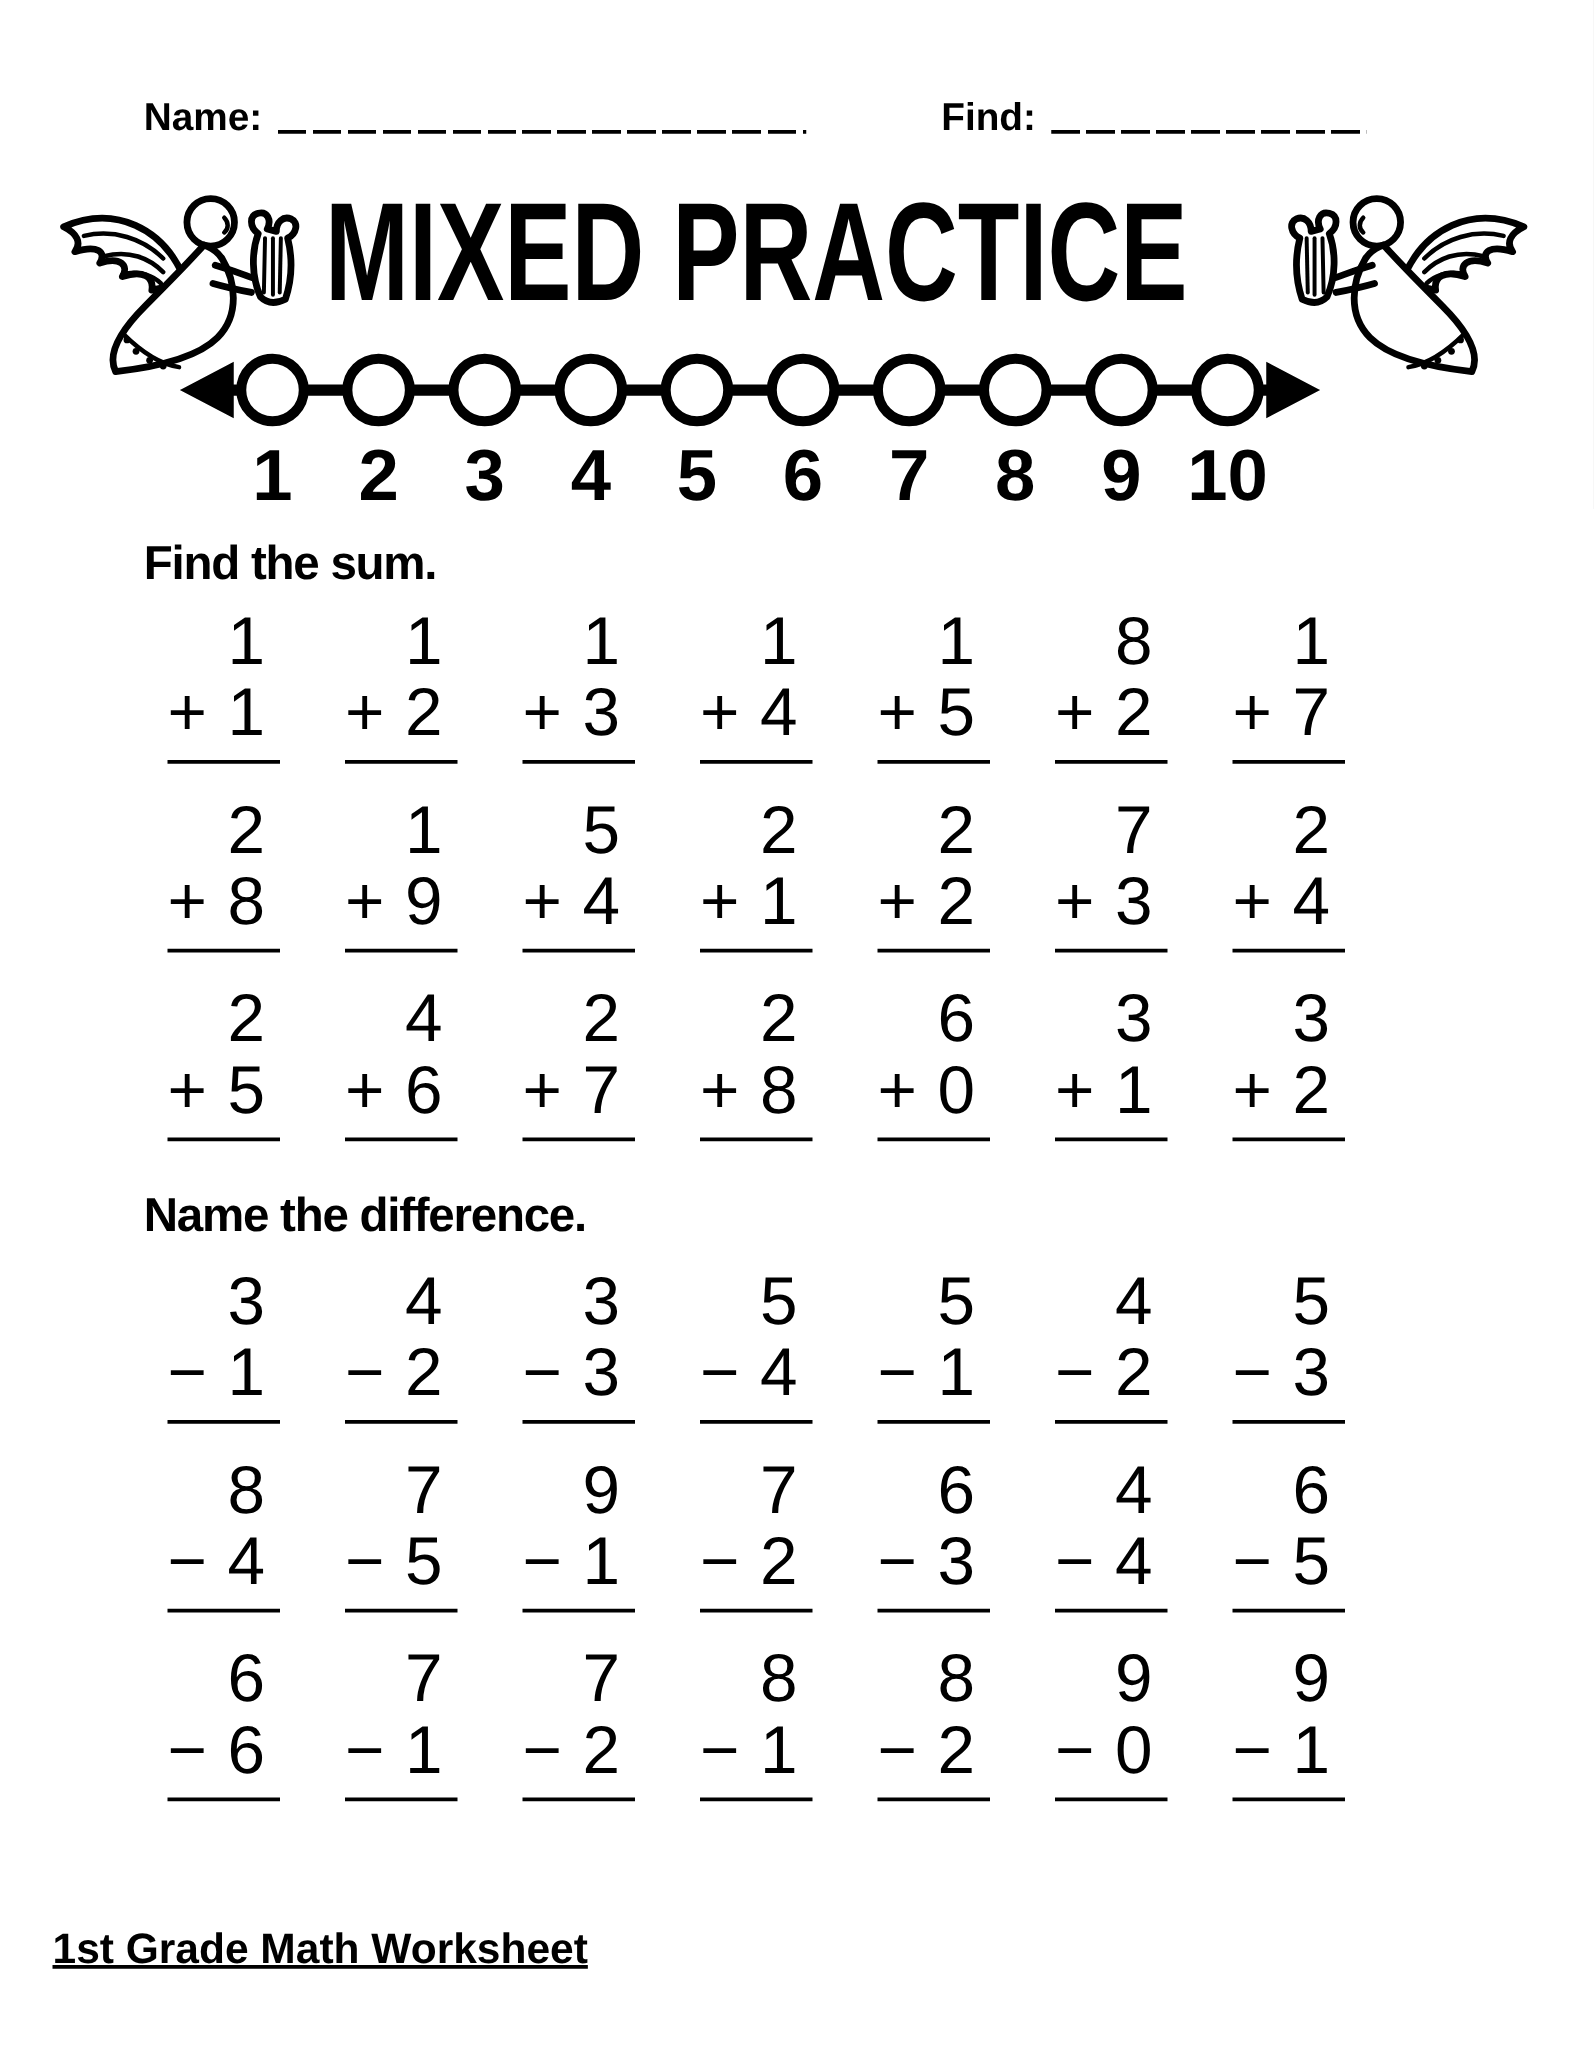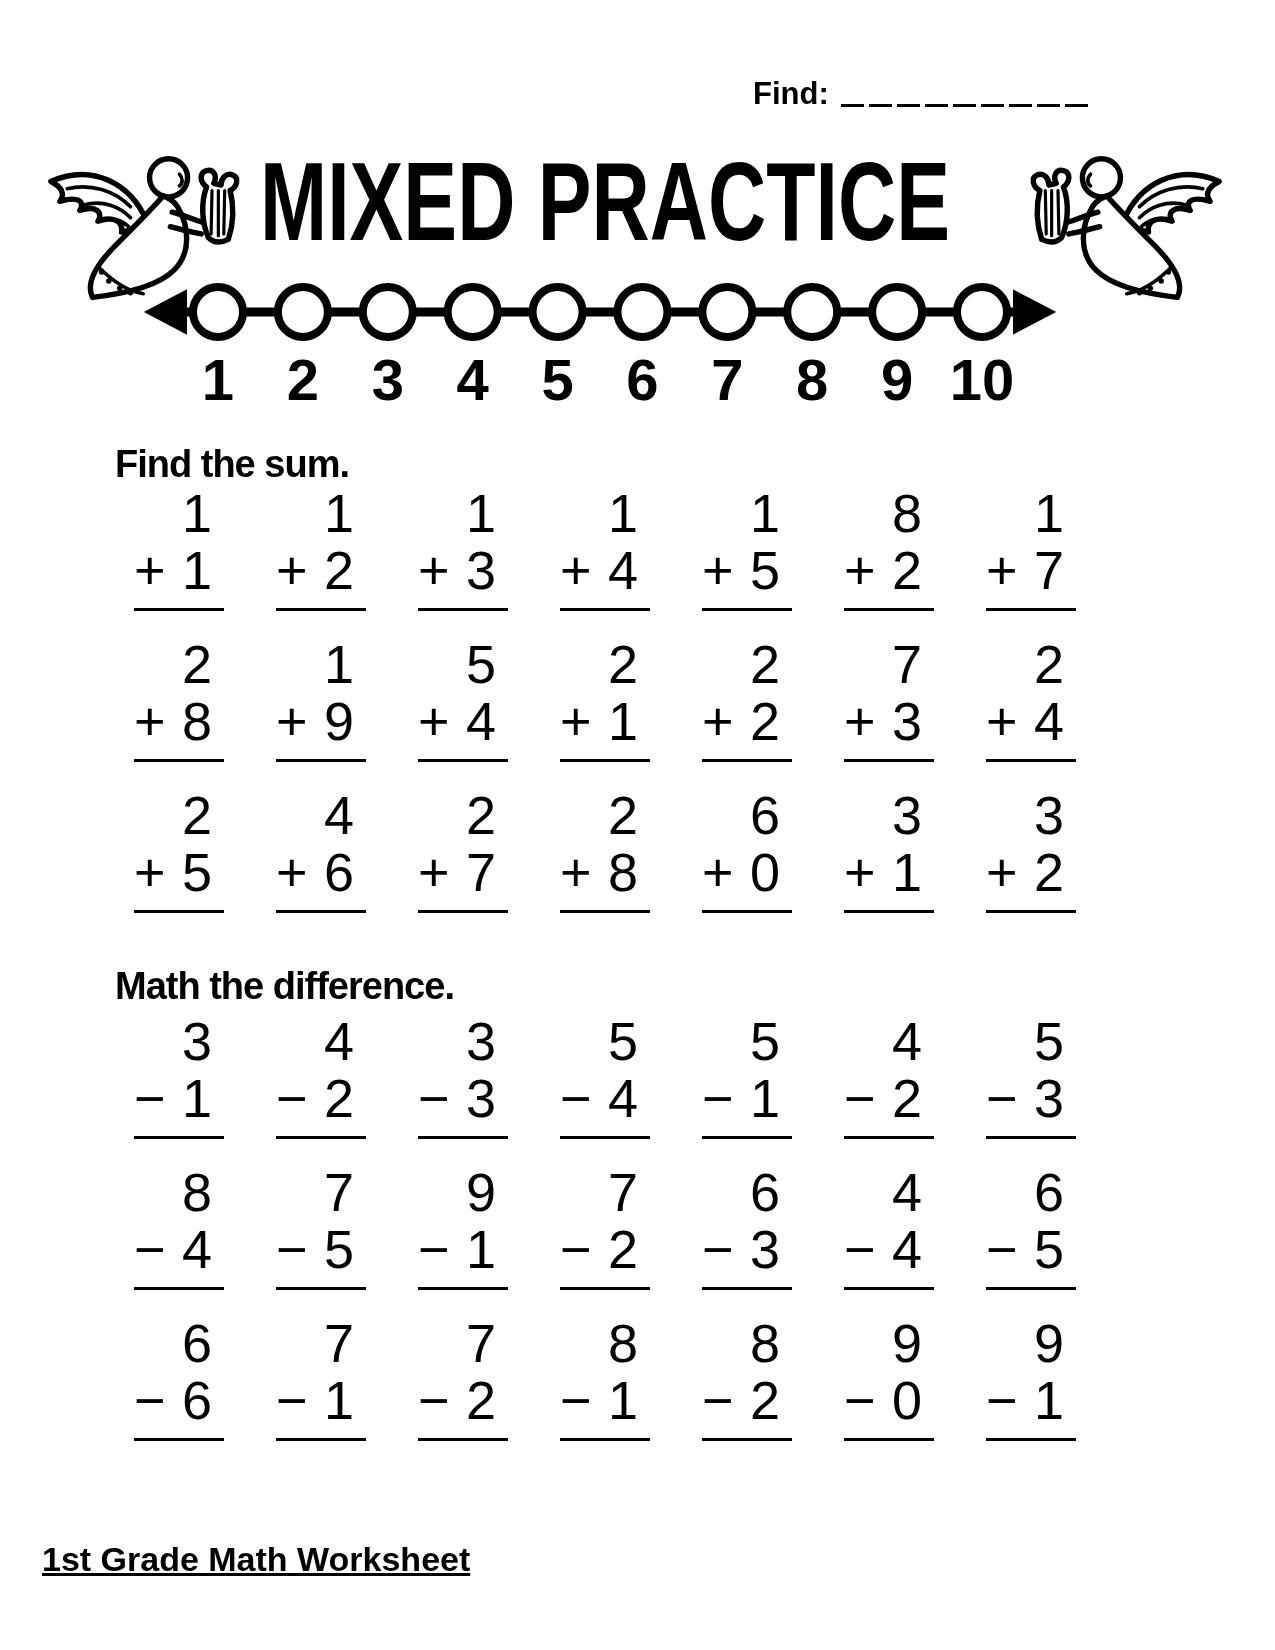--- a/index.html
+++ b/index.html
@@ -26,21 +26,21 @@
     transform:scaleX(0.72); transform-origin:center; line-height:1;
   }
   
   .angel { position:absolute; top:138px; width:215px; height:172px; }
   #angel-left { left:33px; }
   #angel-right { left:1022px; transform:scaleX(-1); }
   .angel svg { width:100%; height:100%; }
   
   #number-line { position:absolute; left:140px; top:278px; width:920px; height:132px; }
   
-  .instruction { position:absolute; left:115px; font-size:38px; font-weight:600; letter-spacing:-1px;margin-top:13px; }
+  .instruction { position:absolute; left:115px; font-size:38px; font-weight:600; letter-spacing:-1px; }
   #sum-instruction { top:430px; }
   #difference-instruction { top:952px; }
   .grid { position:absolute; left:108px; width:1000px; }
   #sum-grid { top:486px; }
   #difference-grid { top:1014px; }
   .problem-row { display:grid; grid-template-columns:repeat(7, 142px); margin-bottom:26px; }
   .problem { width:90px; margin:0 auto; font-size:54px; line-height:1.02; }
   .p-top { text-align:right; padding-right:12px; }
   .p-bottom { display:flex; justify-content:space-between; align-items:flex-end; padding-right:12px; margin-top:2px; }
   .p-line { height:3px; background:var(--ink); margin-top:10px; }
@@ -49,20 +49,24 @@
     position:absolute; left:42px; right:30px; top:1540px;
     display:flex; justify-content:space-between; align-items:baseline;
     font-size:34px; font-weight:bold;text-decoration:underline;
   }
 </style>
 </head>
 <body>
 
 <div id="page">
 
+  <div id="name-field" class="header-field">
+    <span class="field-label">Name:</span>
+    <span class="field-line"></span>
+  </div>
 
   <div id="date-field" class="header-field">
     <span class="field-label">Find:</span>
     <span class="field-line"></span>
   </div>
 
   <div id="angel-left" class="angel">
     <svg viewBox="0 0 230 190" aria-hidden="true">
       <g fill="#fff" stroke="#000" stroke-width="6" stroke-linecap="round" stroke-linejoin="round">
         <path d="M122,92 C104,50 62,28 16,48 C28,54 32,62 26,70 C46,64 54,70 48,80 C66,74 74,82 68,92 C86,86 96,92 94,104 C104,102 114,98 122,92 Z"></path>
@@ -319,21 +323,21 @@
           <div class="p-top">3</div>
           <div class="p-bottom">
             <span class="p-op">+</span>
             <span>2</span>
           </div>
           <div class="p-line"></div>
         </div>
       </div>
     </div>
 
-  <div id="difference-instruction" class="instruction">Math the difference.</div>
+  <div id="difference-instruction" class="instruction">Name the difference.</div>
   <div id="difference-grid" class="grid">
       <div class="problem-row">
         <div class="problem">
           <div class="p-top">3</div>
           <div class="p-bottom">
             <span class="p-op">−</span>
             <span>1</span>
           </div>
           <div class="p-line"></div>
         </div>

